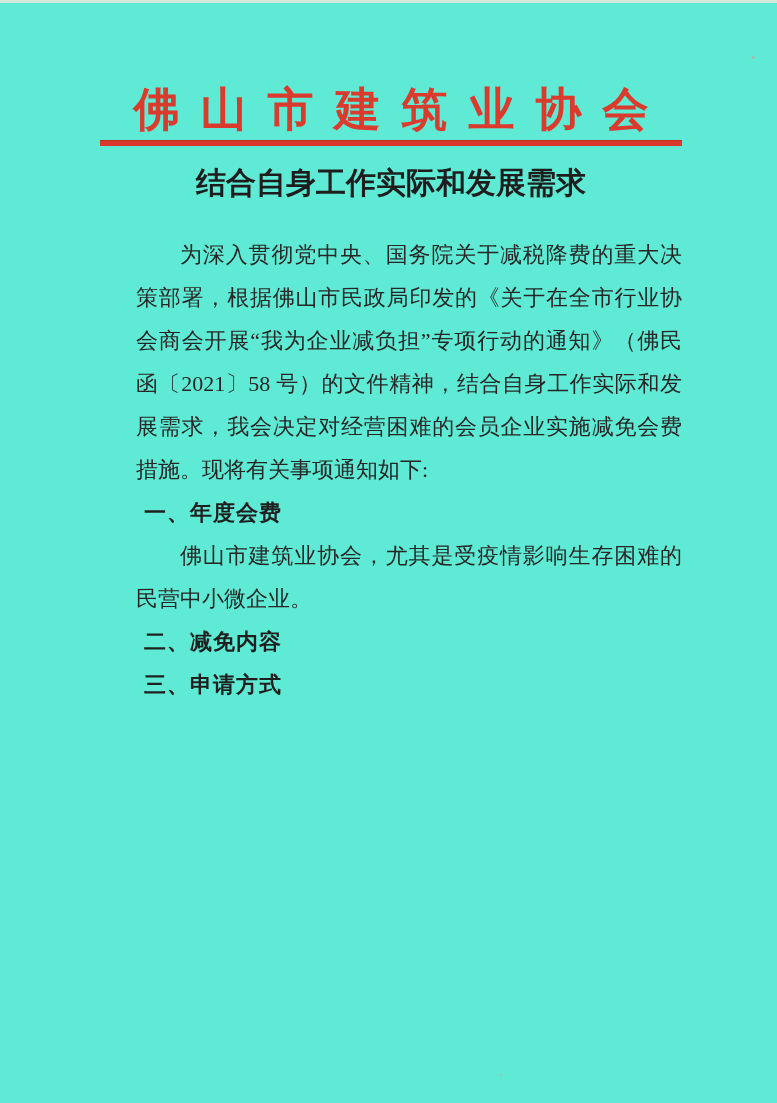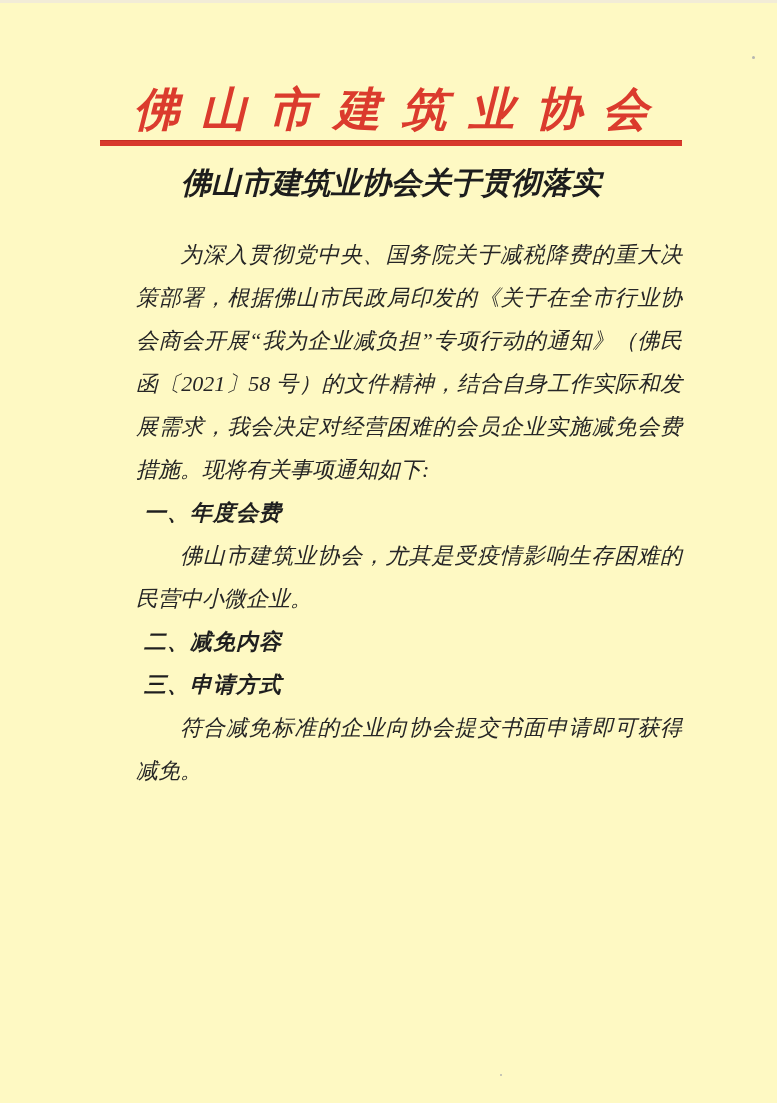--- a/index.html
+++ b/index.html
@@ -4,24 +4,23 @@
 <style>
   html, body {
     margin: 0;
     padding: 0;
     background: #ffffff;
   }
   .page {
     position: relative;
     width: 777px;
     height: 1103px;
-    background: #fef9c3;
+    background: #5eead4;
     overflow: hidden;
     font-family: "Liberation Serif", "DejaVu Serif", serif;
-    font-style: italic;
   }
   
   .scan-edge-top {
     position: absolute;
     top: 0; left: 0; right: 0;
     height: 3px;
     background: #efe9dc;
     opacity: 0.8;
   }
   .scan-speck {
@@ -100,34 +99,33 @@
   <div class="scan-speck speck-2"></div>
   <div class="scan-speck speck-3"></div>
 
   <div class="content">
 
     <div class="org-name">佛山市建筑业协会</div>
 
     <div class="red-rule"></div>
 
     <div class="doc-title">
-      <div>佛山市建筑业协会关于贯彻落实</div>
+      <div>结合自身工作实际和发展需求</div>
     </div>
 
     <div class="doc-body">
 
       <p class="body-para">为深入贯彻党中央、国务院关于减税降费的重大决策部署，根据佛山市民政局印发的《关于在全市行业协会商会开展“我为企业减负担”专项行动的通知》（佛民函〔2021〕58 号）的文件精神，结合自身工作实际和发展需求，我会决定对经营困难的会员企业实施减免会费措施。现将有关事项通知如下:</p>
 
       <p class="section-heading">一、年度会费</p>
 
       <p class="body-para">佛山市建筑业协会，尤其是受疫情影响生存困难的民营中小微企业。</p>
 
       <p class="section-heading">二、减免内容</p>
 
 
       <p class="section-heading">三、申请方式</p>
 
-      <p class="body-para">符合减免标准的企业向协会提交书面申请即可获得减免。</p>
 
     </div>
 
   </div>
 </div>
 
 </body></html>

